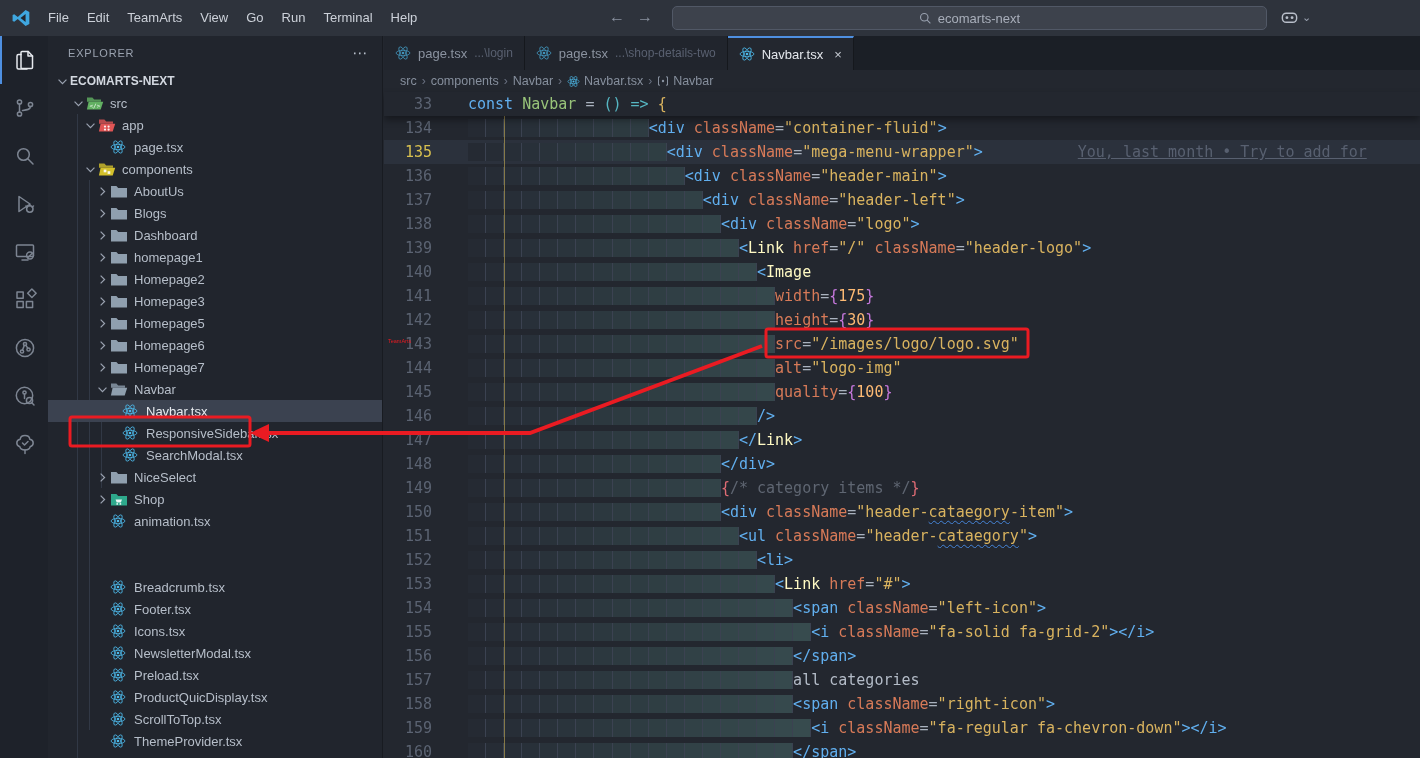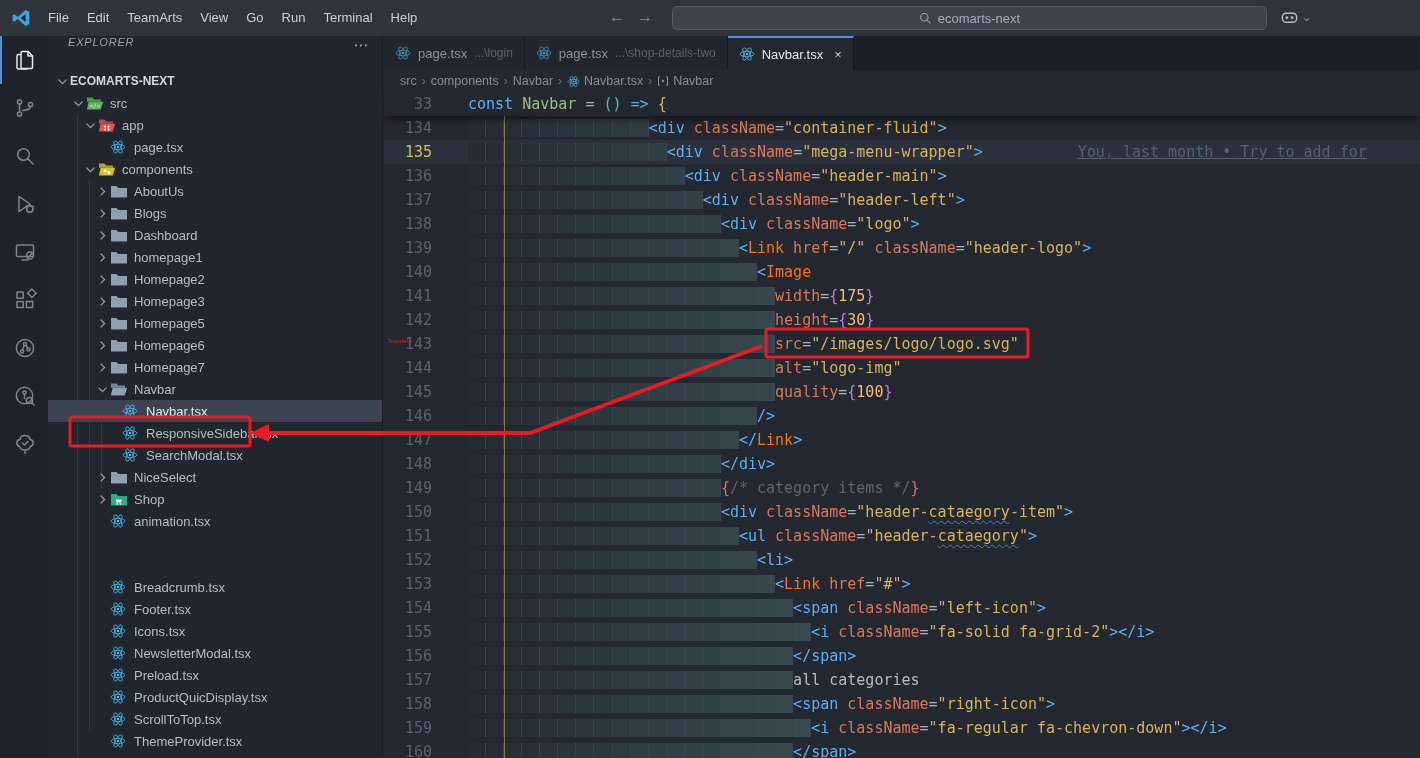--- a/index.html
+++ b/index.html
@@ -25,22 +25,22 @@
   
   #activitybar { position:absolute; left:0; top:36px; width:48px; height:722px;
     background:#1e222a; z-index:20; }
   .act { width:48px; height:48px; display:flex; align-items:center; justify-content:center;
     color:#7d8592; border-left:2px solid transparent; cursor:pointer; }
   .act.active { color:#e6e9ee; border-left:2px solid #4e8fe0; }
 
   
   #sidebar { position:absolute; left:48px; top:36px; width:335px; height:722px;
     background:#21252d; border-right:1px solid #181b21; z-index:10; }
-  #sb-header { height:34px; display:flex; align-items:flex-start; justify-content:space-between;
-    padding:0 14px 0 20px; font-size:11px; letter-spacing:.8px; color:#9aa2af;font-style:italic; }
+  #sb-header { height:34px; display:flex; align-items:center; justify-content:space-between;
+    padding:0 14px 0 20px; font-size:11px; letter-spacing:.8px; color:#9aa2af; }
   #sb-more { color:#b6bec9; font-size:15px; cursor:pointer; }
   .trow { display:flex; align-items:center; height:22px; font-size:13px; color:#b6bec9;
     cursor:pointer; position:relative; z-index:2; }
   .trow.sel { background:#3b4250; color:#e9ecf0; }
   .trow.bold { font-weight:bold; color:#d3d8e0; font-size:12px; }
   .chevbox { width:16px; height:16px; flex:none; display:flex; align-items:center;
     justify-content:center; color:#9aa2b0; }
   .fibox { width:19px; height:16px; flex:none; display:flex; align-items:center; margin-right:5px; }
   .tguide { position:absolute; width:1px; background:#313845; z-index:1; }
 
@@ -61,21 +61,21 @@
   
   #sticky { position:relative; z-index:8; box-shadow:0 4px 7px rgba(0,0,0,.38);
     background:#23272f; }
   .cl { display:flex; height:24px; line-height:24px; white-space:pre;
     font-family:"DejaVu Sans Mono", monospace; font-size:15px; }
   .cl .num { width:70px; flex:none; text-align:right; padding-right:22px; color:#5b6372; }
   .cl.cur { background:#2b313c; }
   .cl.cur .num { color:#d8c050; }
   .cl .code { flex:1; overflow:hidden; padding-left:14px; }
   .blame { color:#586070; margin-left:95px;text-decoration:underline; }
-  .t-brak { color:#61afef; } .t-tag { color:#61afef; } .t-comp { color:#f97316; }
+  .t-brak { color:#61afef; } .t-tag { color:#61afef; } .t-comp { color:#fef9c3; }
   .t-attr { color:#d77a58; } .t-op { color:#aab2bf; } .t-str { color:#d9b35f; }
   .t-num { color:#fdba74; } .t-brc { color:#c678dd; } .t-kw { color:#61afef; }
   .t-fn { color:#98c379; } .t-prn { color:#56b6c2; } .t-arw { color:#56b6c2; }
   .t-cur { color:#d9b35f; } .t-com { color:#5f6672; } .t-cbr { color:#e06c75; }
   .t-txt { color:#b4bcc8; }
   .t-sq { color:#d9b35f; text-decoration:underline; text-decoration-style:wavy;
     text-decoration-color:#4585d8; text-decoration-thickness:1px; text-underline-offset:3px; }
   #goldguide { position:absolute; left:504px; top:116px; bottom:0; width:1px;
     background:rgba(214,186,90,.55); z-index:6; pointer-events:none; }
 

